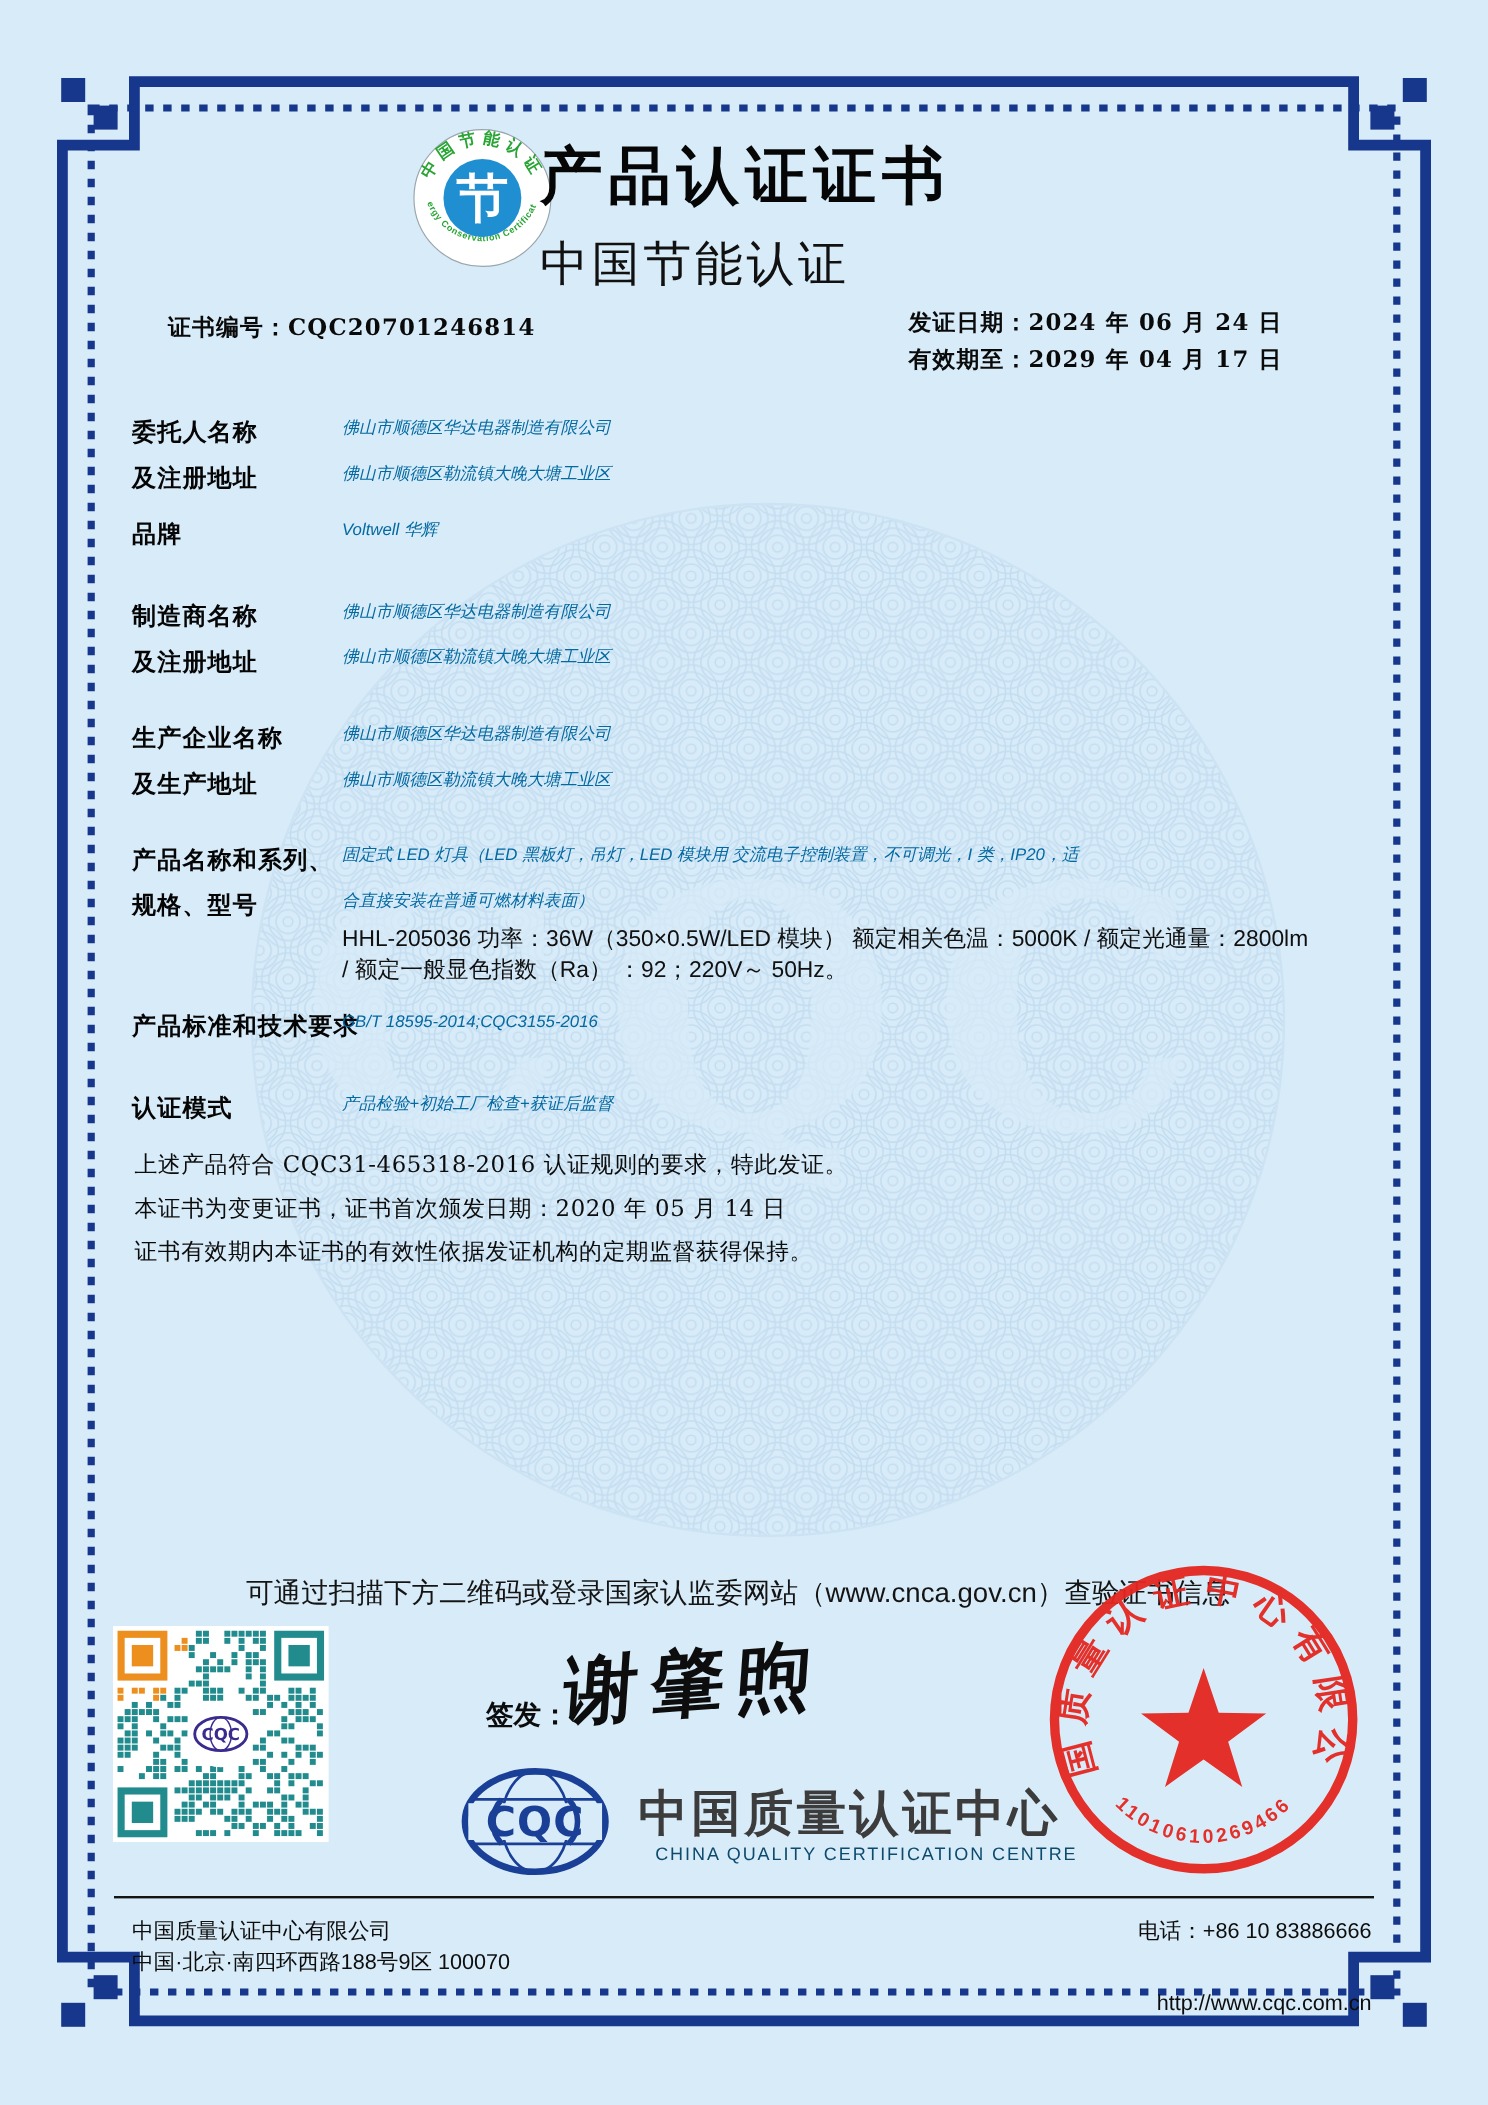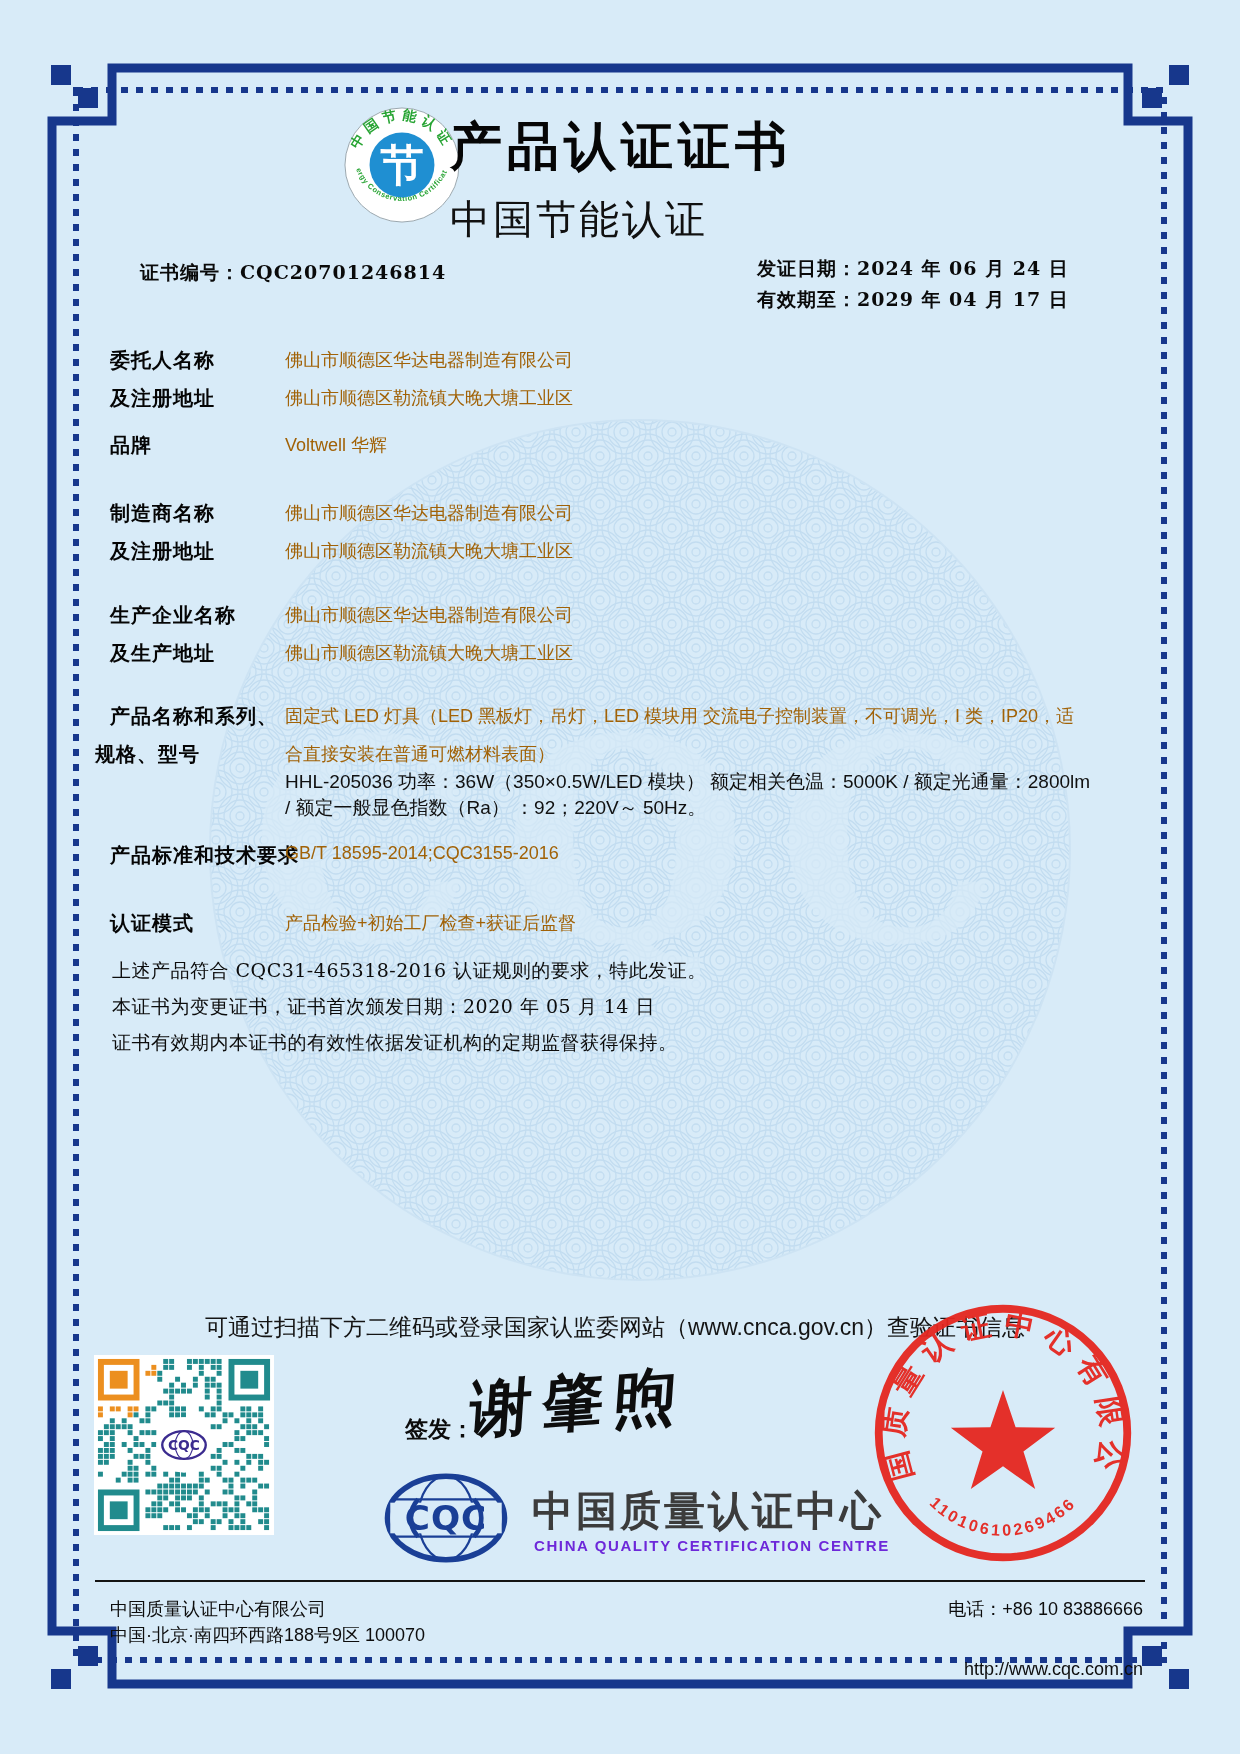--- a/index.html
+++ b/index.html
@@ -5,29 +5,29 @@
   html,body{margin:0;padding:0;background:#d8ebf8;}
   .page{position:relative;width:1240px;height:1754px;margin:0 auto;background:#d8ebf8;
         font-family:"Liberation Sans",sans-serif;color:#0b0b0b;overflow:hidden;}
   .abs{position:absolute;}
   svg{display:block;}
   .kai{font-family:"DejaVu Serif",serif;}
   .title{font-size:52px;font-weight:800;letter-spacing:5px;color:#060606;}
   .subtitle{font-size:40px;font-weight:500;letter-spacing:3px;color:#111;margin-top:10px;}
   .meta{font-size:19px;font-weight:700;color:#0a0a0a;letter-spacing:1px;}
   .lbl{font-size:20px;font-weight:700;color:#050505;letter-spacing:1px;white-space:nowrap;}
-  .val{font-size:18px;font-weight:400;color:#a16207;white-space:nowrap;}
+  .val{font-size:14px;font-weight:400;color:#0369a1;white-space:nowrap;font-style:italic;}
   .val-sm{font-size:19px;font-weight:400;color:#101010;white-space:nowrap;}
   .stmt{font-size:19px;color:#0c0c0c;letter-spacing:0.5px;white-space:nowrap;}
   .verify{font-size:23px;color:#141414;}
   .signlabel{font-size:23px;color:#0c0c0c;font-weight:600;}
   .signature{font-size:62px;font-weight:700;color:#0d0d0d;letter-spacing:10px;
              transform:rotate(-4deg) skewX(-8deg);transform-origin:left center;white-space:nowrap;}
   .cqc-zh{font-size:41px;font-weight:600;color:#3c3c3c;letter-spacing:3px;white-space:nowrap;}
-  .cqc-en{font-size:15px;font-weight:700;color:#6d28d9;letter-spacing:1.6px;white-space:nowrap;}
+  .cqc-en{font-size:15px;font-weight:400;color:#0c4a6e;letter-spacing:1.6px;white-space:nowrap;margin-left:12px;}
   .rule{background:#141414;height:2px;}
   .foot{font-size:18px;color:#0d0d0d;white-space:nowrap;}
   .rightcol{text-align:center;}
 </style>
 </head>
 <body>
 
 <div class="page">
 
   <svg class="abs" style="left:0;top:0;" width="1240" height="1754" viewBox="0 0 1240 1754">
@@ -109,21 +109,21 @@
   <div class="abs lbl" style="left:110px;top:538px;">及注册地址</div>
   <div class="abs val" style="left:285px;top:539px;">佛山市顺德区勒流镇大晚大塘工业区</div>
 
   <div class="abs lbl" style="left:110px;top:602px;">生产企业名称</div>
   <div class="abs val" style="left:285px;top:603px;">佛山市顺德区华达电器制造有限公司</div>
   <div class="abs lbl" style="left:110px;top:640px;">及生产地址</div>
   <div class="abs val" style="left:285px;top:641px;">佛山市顺德区勒流镇大晚大塘工业区</div>
 
   <div class="abs lbl" style="left:110px;top:703px;">产品名称和系列、</div>
   <div class="abs val" style="left:285px;top:704px;text-align:center;">固定式 LED 灯具（LED 黑板灯，吊灯，LED 模块用 交流电子控制装置，不可调光，I 类，IP20，适</div>
-  <div class="abs lbl" style="left:95px;top:741px;font-family:Liberation Serif, serif;">规格、型号</div>
+  <div class="abs lbl" style="left:110px;top:741px;font-family:Liberation Serif, serif;">规格、型号</div>
   <div class="abs val" style="left:285px;top:742px;">合直接安装在普通可燃材料表面）</div>
   <div class="abs val-sm" style="left:285px;top:769px;">HHL-205036  功率：36W（350×0.5W/LED 模块）  额定相关色温：5000K / 额定光通量：2800lm</div>
   <div class="abs val-sm" style="left:285px;top:795px;">/ 额定一般显色指数（Ra） ：92；220V～  50Hz。</div>
 
   <div class="abs lbl" style="left:110px;top:842px;">产品标准和技术要求</div>
   <div class="abs val" style="left:285px;top:843px;">GB/T 18595-2014;CQC3155-2016</div>
 
   <div class="abs lbl" style="left:110px;top:910px;">认证模式</div>
   <div class="abs val" style="left:285px;top:911px;">产品检验+初始工厂检查+获证后监督</div>
 

